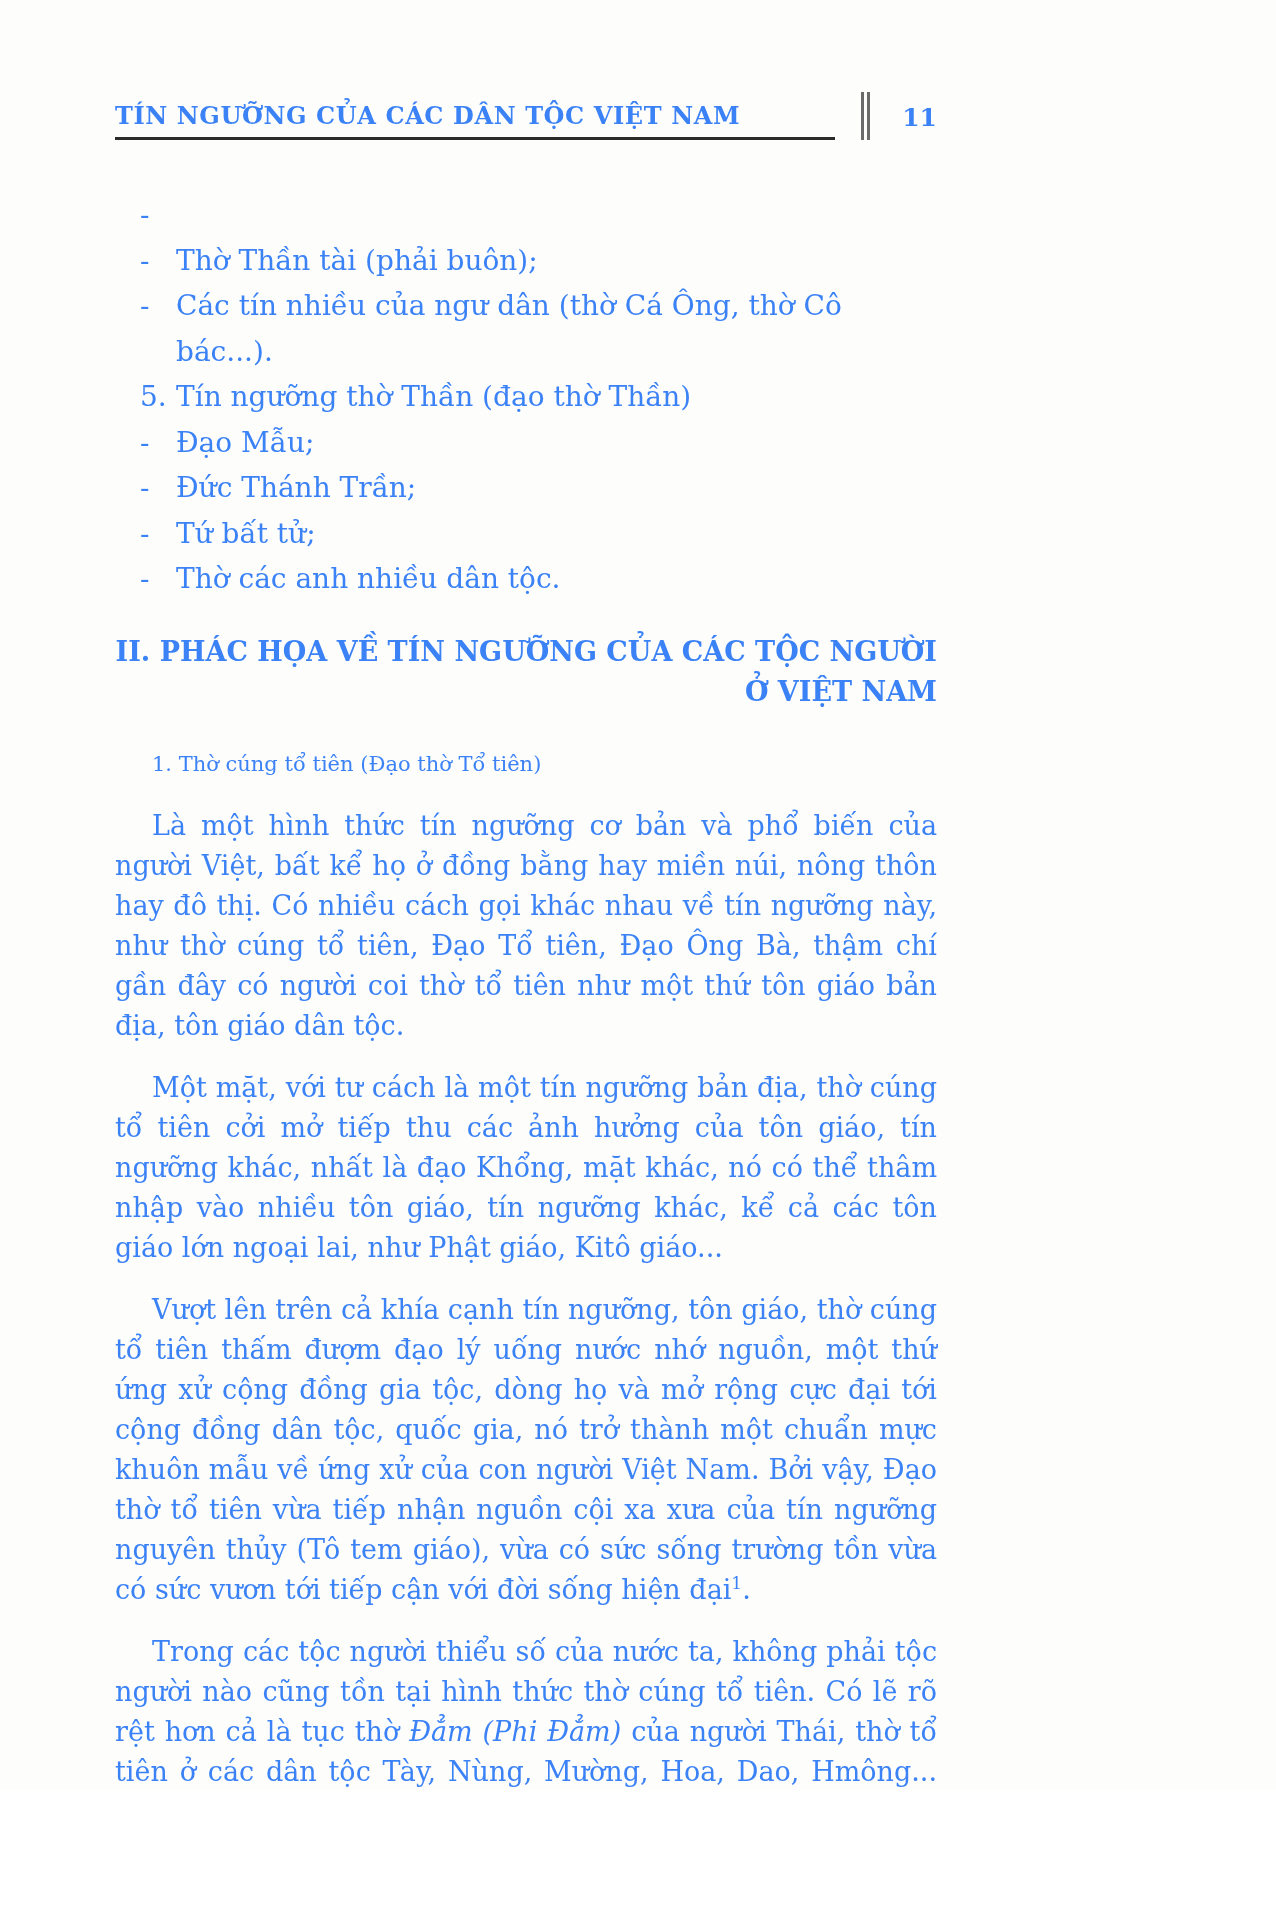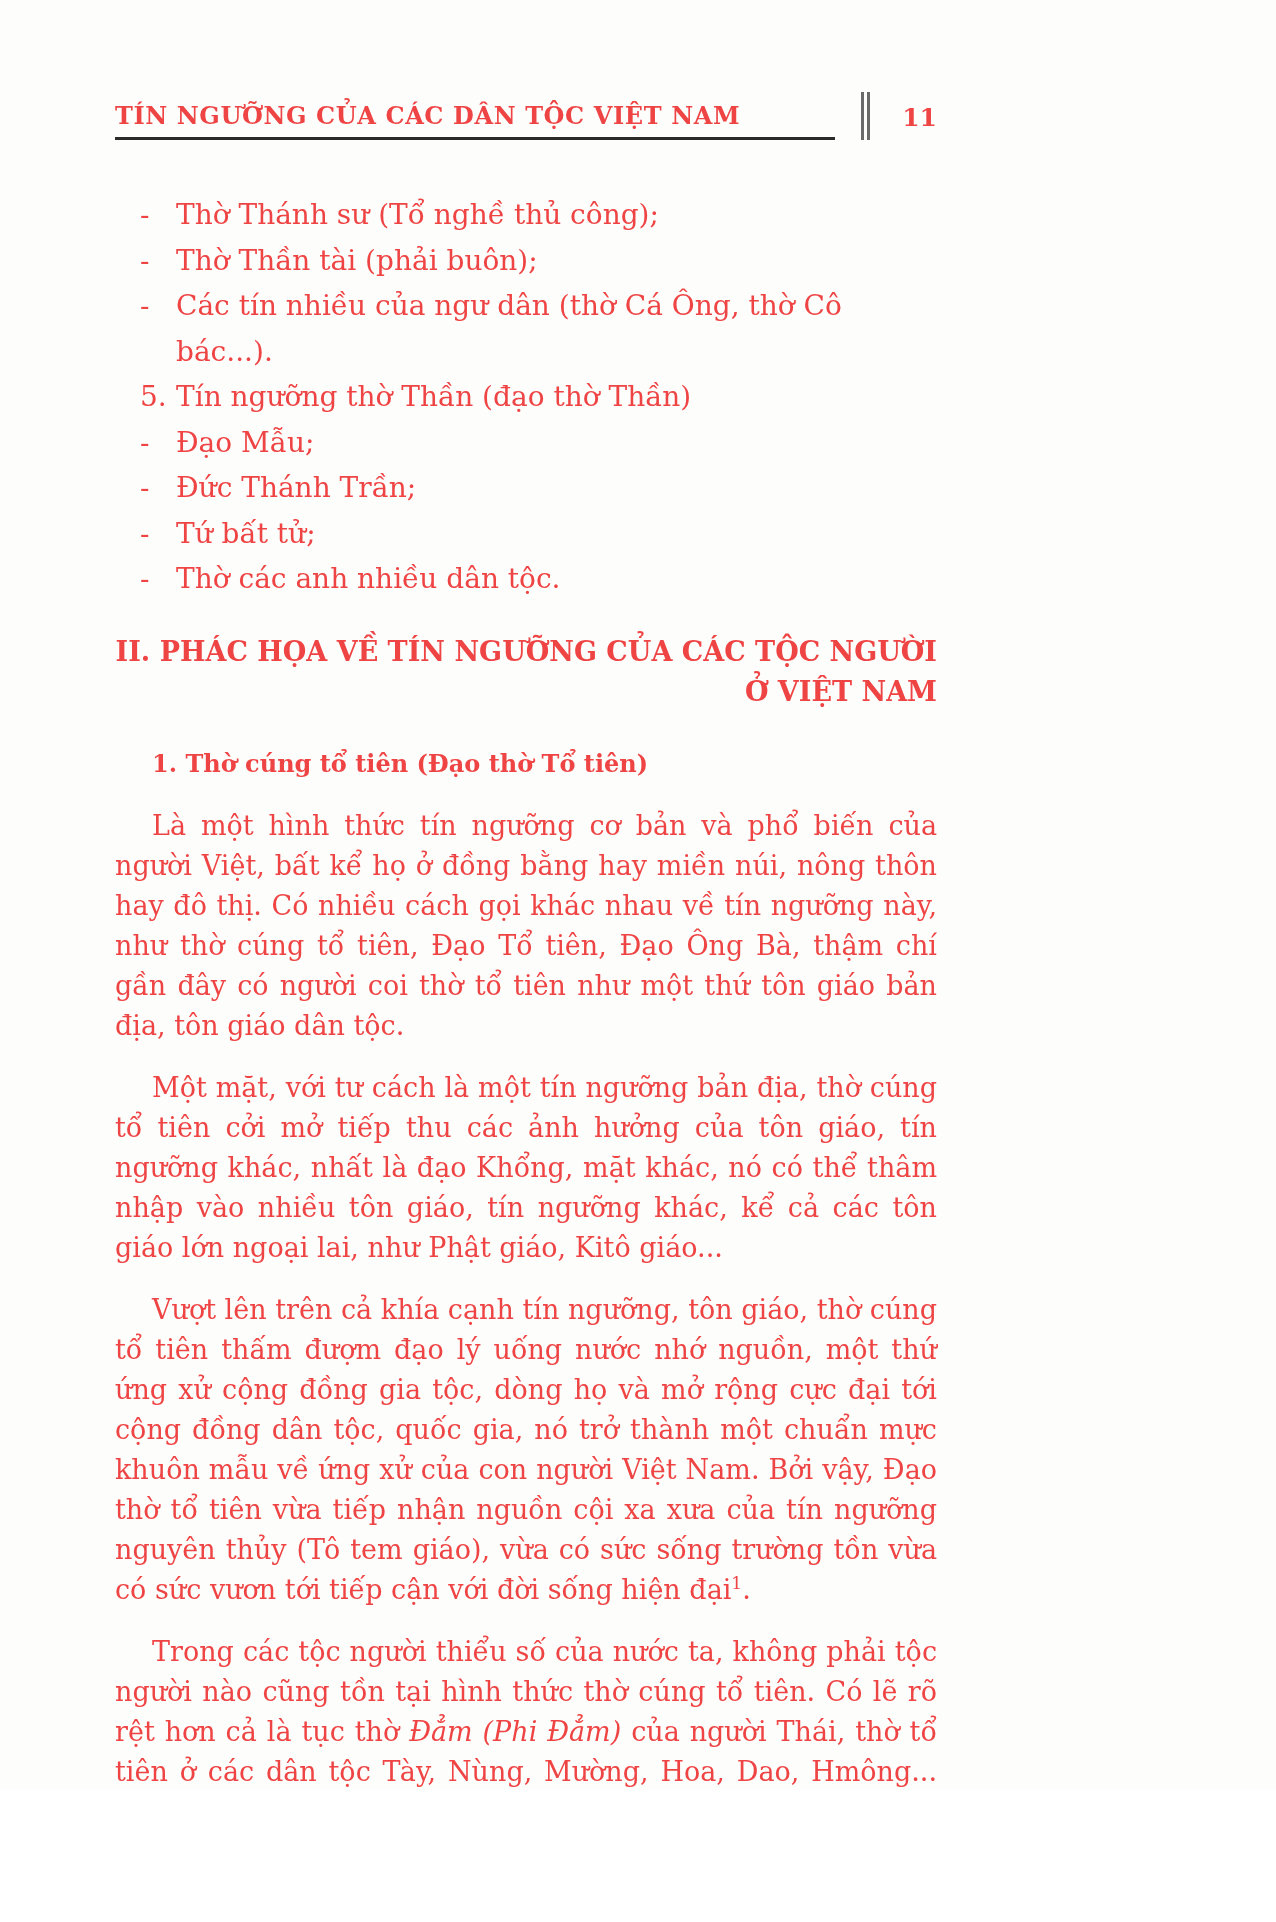--- a/index.html
+++ b/index.html
@@ -5,21 +5,21 @@
 <style>
   * { margin:0; padding:0; box-sizing:border-box; }
   html,body { background:#ffffff; }
   .page {
     position:relative;
     width:1276px;
     height:1790px;
     background:#fefefdff;
     background-color:#fdfdfc;
     font-family:"DejaVu Serif","Liberation Serif",serif;
-    color:#ef4444;
+    color:#3b82f6;
     overflow:hidden;
   }
   .content {
     position:absolute;
     left:115px;
     top:88px;
     width:822px;
   }
 
   
@@ -63,22 +63,22 @@
   .section-heading {
     margin-top:30px;
     font-size:27px;
     font-weight:bold;
     line-height:40px;
     text-align:right;
   }
   .subsection-heading {
     margin-top:32px;
     padding-left:37px;
-    font-size:24px;
-    font-weight:bold;
+    font-size:21px;
+    font-weight:normal;
     line-height:40px;
   }
 
   
   .para {
     margin-top:22px;
     font-size:27px;
     line-height:40px;
     text-align:justify;
     text-indent:37px;
@@ -100,21 +100,20 @@
       <div class="header-title-block">
         <span class="header-title">TÍN NGƯỠNG CỦA CÁC DÂN TỘC VIỆT NAM</span>
       </div>
       <div class="header-bars"></div>
       <div class="header-page-number">11</div>
     </div>
 
     <div class="outline">
       <div class="outline-item">
         <span class="outline-marker">-</span>
-        <span>Thờ Thánh sư (Tổ nghề thủ công);</span>
       </div>
       <div class="outline-item">
         <span class="outline-marker">-</span>
         <span>Thờ Thần tài (phải buôn);</span>
       </div>
       <div class="outline-item">
         <span class="outline-marker">-</span>
         <span>Các tín nhiều của ngư dân (thờ Cá Ông, thờ Cô bác...).</span>
       </div>
       <div class="outline-item">

